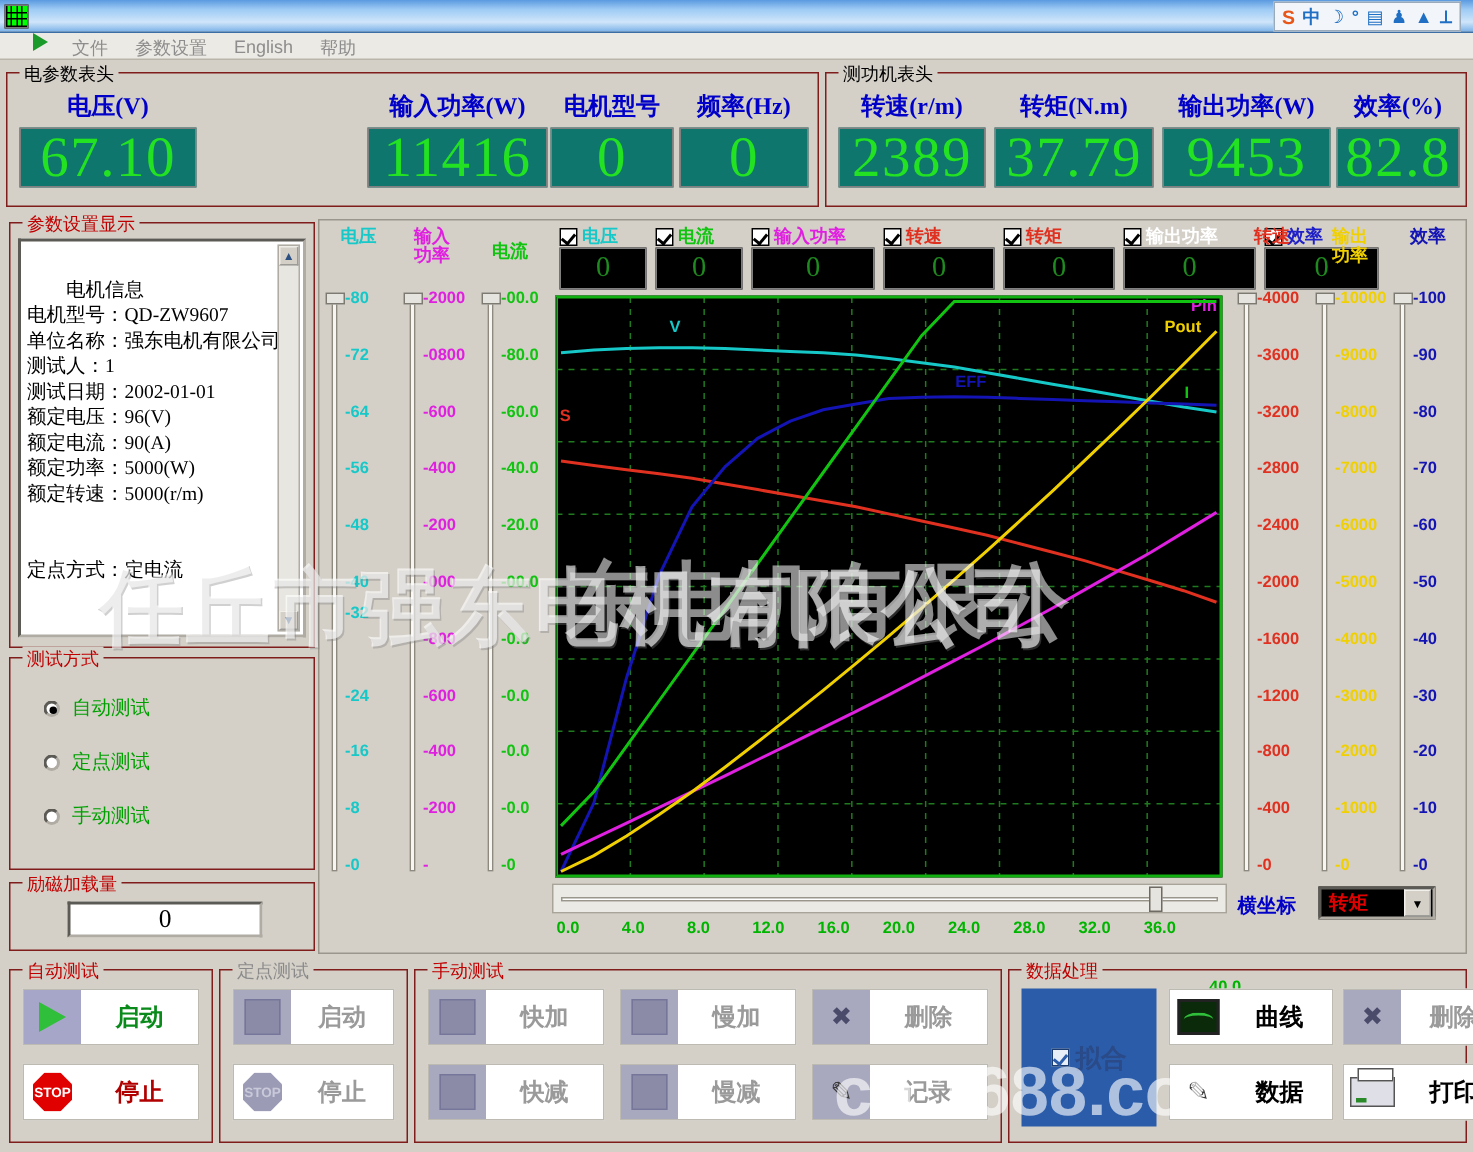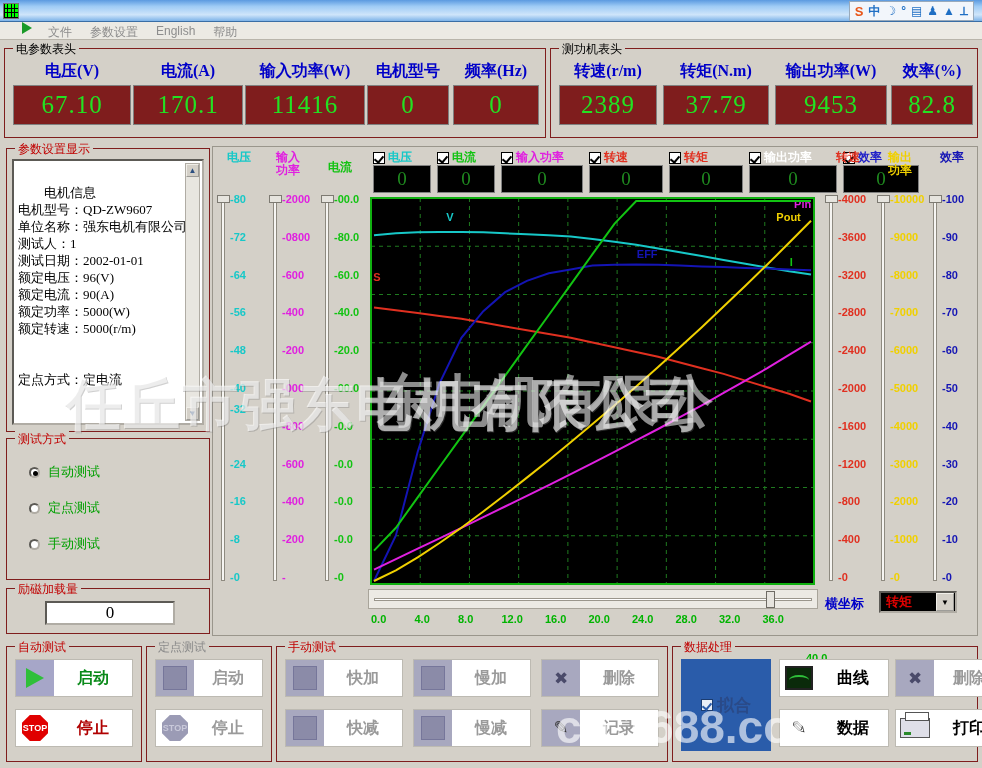--- a/index.html
+++ b/index.html
@@ -62,23 +62,23 @@
 
   
   #meters-left { left:4px; top:48px; width:542px; height:90px; }
   #meters-right { left:550px; top:48px; width:428px; height:90px; }
   .meter { position:absolute; text-align:center; }
   .meter .mlabel {
     color:#0000c8; font-weight:bold; font-size:16px; white-space:nowrap;
     font-family:"Liberation Serif","DejaVu Serif",serif;
   }
   .meter .mval {
-    background:#7f1d1d; color:#22e222; margin-top:3px;
+    background:#0f766e; color:#22e222; margin-top:3px;
     font-family:"Liberation Serif","DejaVu Serif",serif;
-    font-size:25px; line-height:36px; height:40px;
+    font-size:38px; line-height:36px; height:40px;
     border:1px solid #808080; letter-spacing:1px;
     display:flex;align-items:center;justify-content:center;
   }
 
   
   #param-group { left:6px; top:148px; width:204px; height:284px; }
   #param-box {
     position:absolute; left:5px; top:10px; width:192px; height:266px;
     background:#fff; border:2px inset #b0aca4; overflow:hidden;
     font-family:"Liberation Serif","DejaVu Serif",serif;
@@ -295,24 +295,20 @@
   <div class="menu-item">参数设置</div>
   <div class="menu-item">English</div>
   <div class="menu-item">帮助</div>
 </div>
 
 <div class="group" id="meters-left">
   <div class="legend black">电参数表头</div>
   <div class="meter" style="left:8px; top:12px; width:118px;">
     <div class="mlabel">电压(V)</div>
     <div class="mval">67.10</div>
-  </div>
-  <div class="meter" style="left:128px; top:12px; width:110px;">
-    <div class="mlabel">电流(A)</div>
-    <div class="mval">170.1</div>
   </div>
   <div class="meter" style="left:240px; top:12px; width:120px;">
     <div class="mlabel">输入功率(W)</div>
     <div class="mval">11416</div>
   </div>
   <div class="meter" style="left:362px; top:12px; width:82px;">
     <div class="mlabel">电机型号</div>
     <div class="mval">0</div>
   </div>
   <div class="meter" style="left:448px; top:12px; width:86px;">

